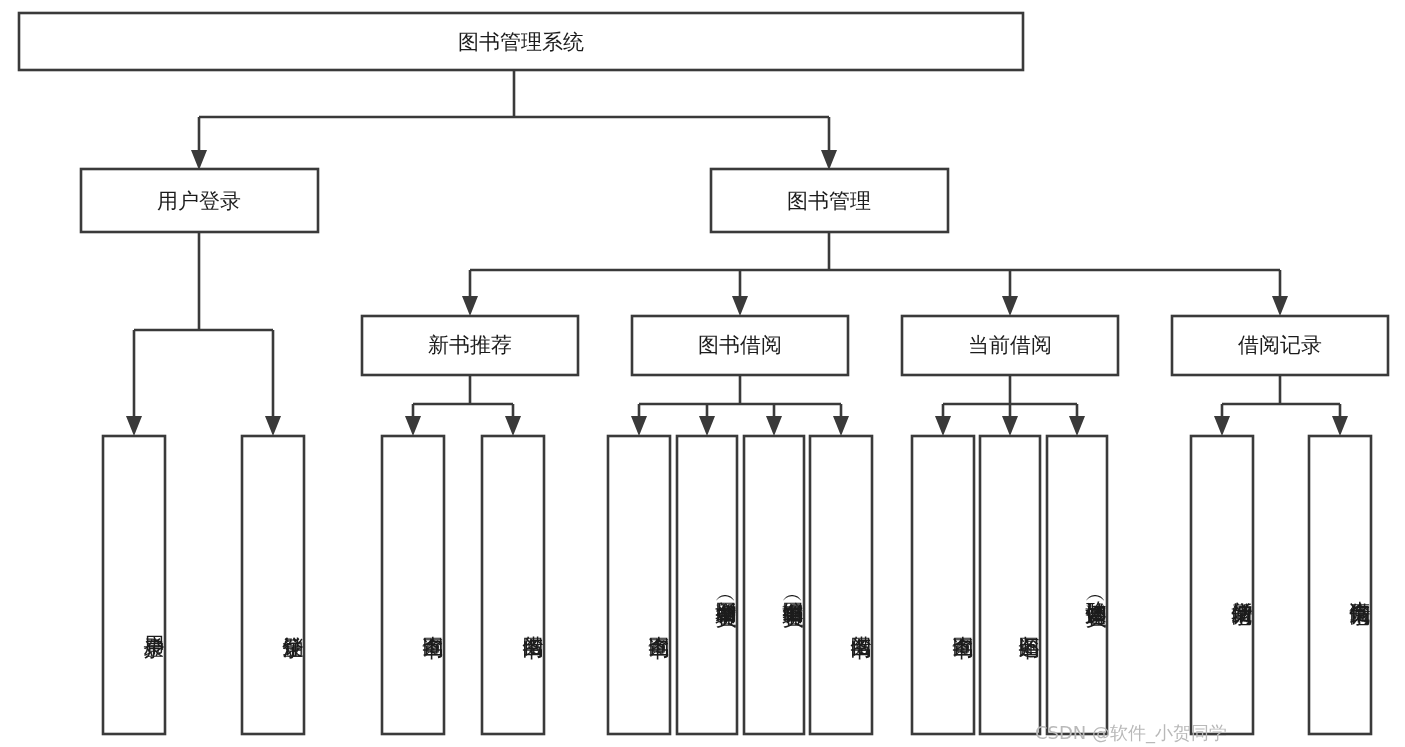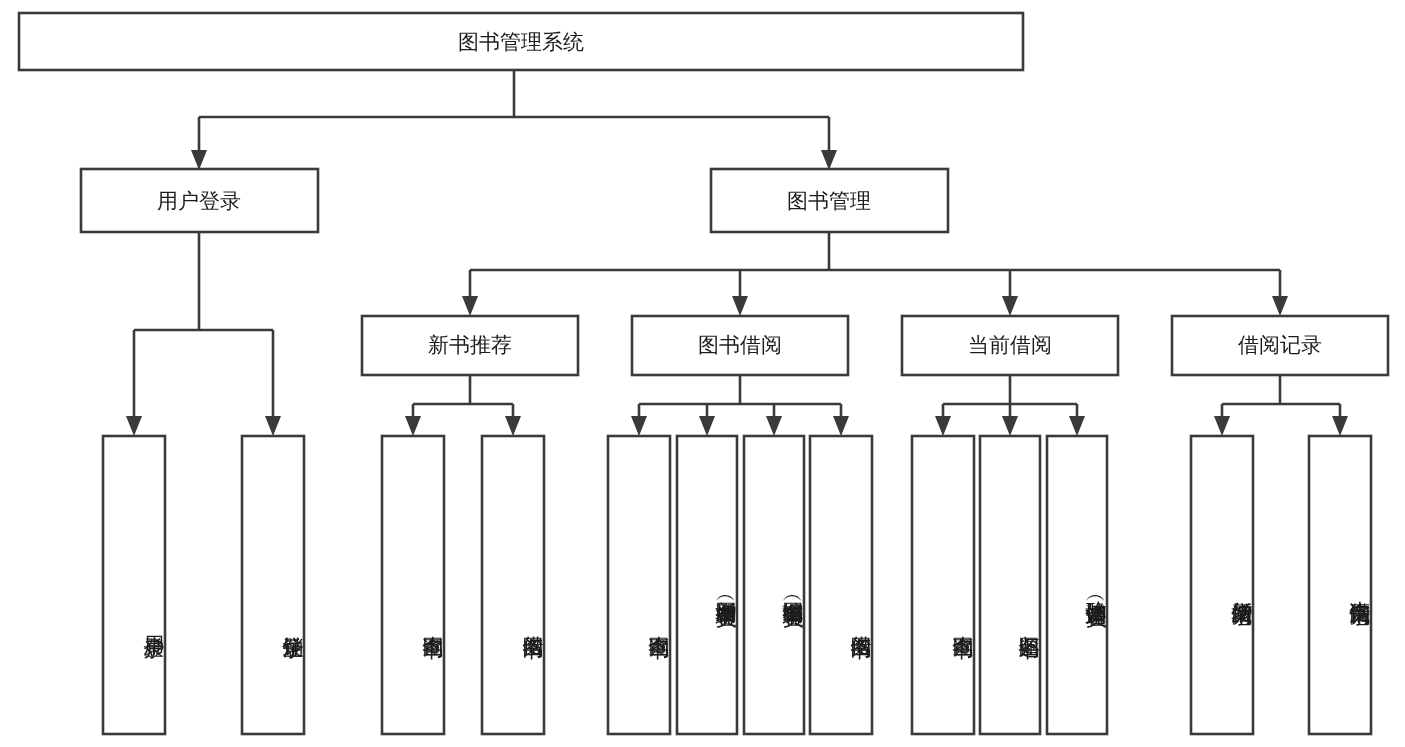--- a/index.html
+++ b/index.html
@@ -208,13 +208,14 @@
   <div class="vlabel" style="left:744px; top:446px; width:60px; height:284px;">编辑图书（管理员）</div>
   <div class="vlabel" style="left:810px; top:516px; width:62px; height:210px;">借阅图书</div>
 
   <div class="vlabel" style="left:912px; top:516px; width:62px; height:210px;">查询图书</div>
   <div class="vlabel" style="left:980px; top:516px; width:60px; height:210px;">归还图书</div>
   <div class="vlabel" style="left:1047px; top:446px; width:60px; height:284px;">确认归还（管理员）</div>
 
   <div class="vlabel" style="left:1191px; top:456px; width:62px; height:262px;">新增借阅记录</div>
   <div class="vlabel" style="left:1309px; top:456px; width:62px; height:262px;">查询借阅记录</div>
 
+  <div class="watermark">CSDN @软件_小贺同学</div>
 </div>
 
 </body></html>

